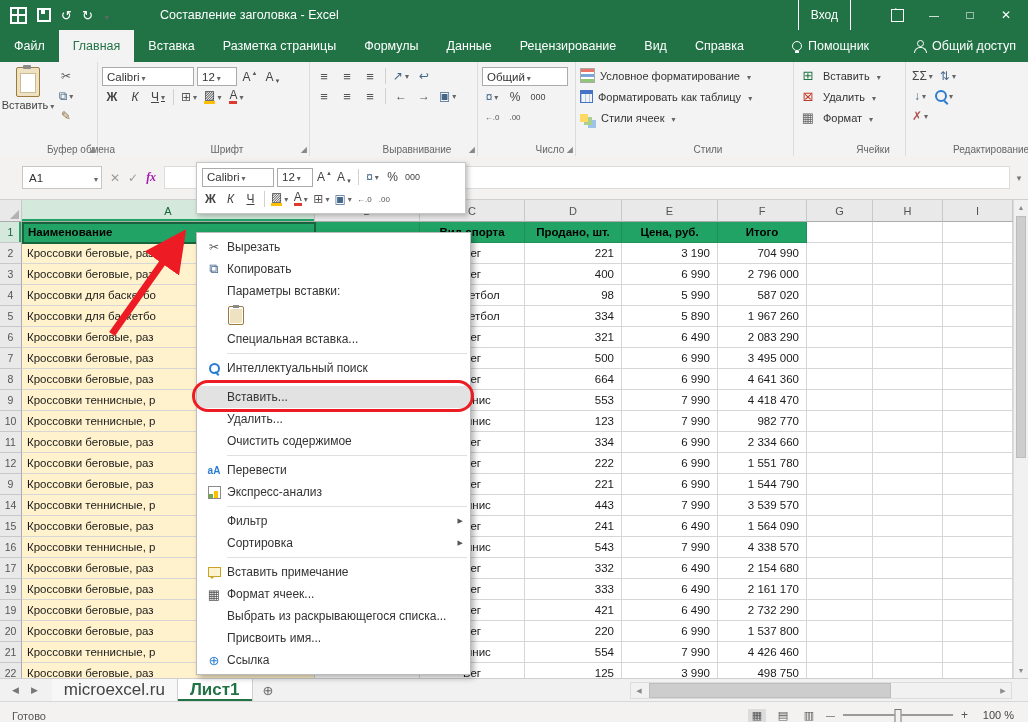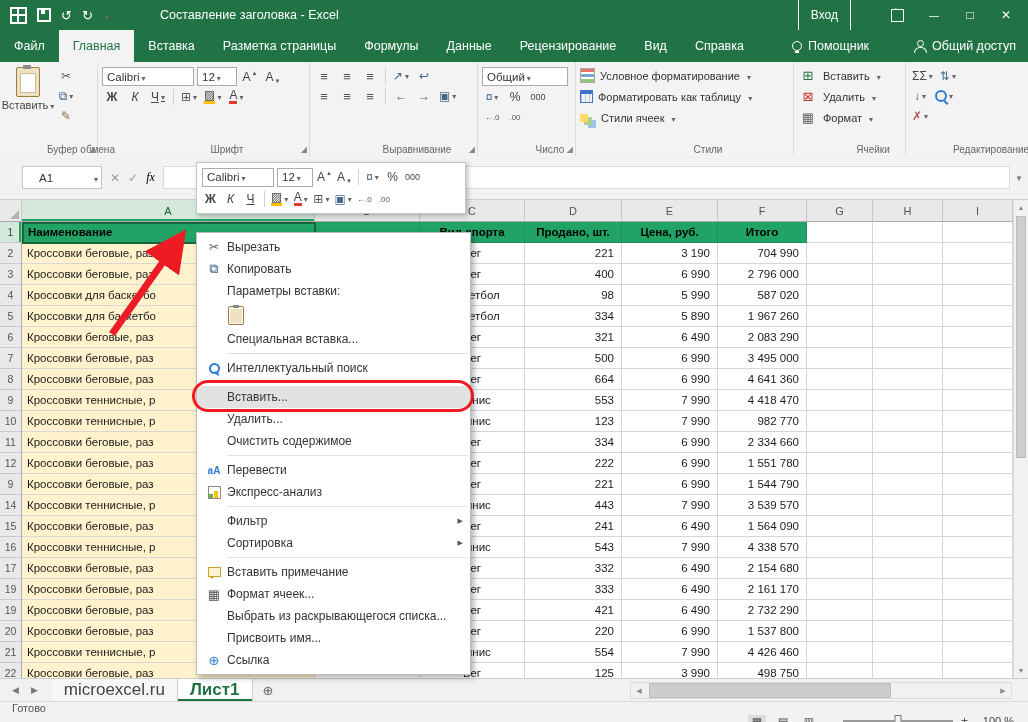--- a/index.html
+++ b/index.html
@@ -88,26 +88,26 @@
   .i-ft{width:13px;height:13px;border:1px solid #4472c4;box-sizing:border-box;background:linear-gradient(#4472c4 0 3px,transparent 3px),repeating-linear-gradient(90deg,#b4c7e7 0 1px,transparent 1px 4px);flex:none;}
   .i-cs{width:8px;height:8px;background:#ffd966;box-shadow:4px 3px 0 #a9d08e,8px 6px 0 #9dc3e6;flex:none;margin-right:8px;}
   .i-ins::before{content:"⊞";color:#217346;font-size:13px;}
   .i-del::before{content:"⊠";color:#c0392b;font-size:13px;}
   .i-fmt::before{content:"▦";color:#666;font-size:13px;}
   .stylebtn{display:flex;align-items:center;gap:5px;font-size:11px;color:#333;height:21px;white-space:nowrap;}
   .vsep{width:1px;height:16px;background:#d0d0d0;margin:0 2px;}
 
   
   .fbar{position:absolute;top:156px;left:0;right:0;height:44px;background:#f3f2f1;display:flex;align-items:center;border-bottom:1px solid #cfcfcf;box-sizing:border-box;}
-  .namebox{margin-left:22px;width:80px;height:23px;background:#fff;border:1px solid #c6c6c6;display:flex;align-items:center;font-size:11.5px;color:#333;padding-left:16px;box-sizing:border-box;}
+  .namebox{margin-left:22px;width:80px;height:23px;background:#fff;border:1px solid #c6c6c6;display:flex;align-items:center;font-size:11.5px;color:#333;padding-left:6px;box-sizing:border-box;}
   .namebox .dd{margin-left:auto;margin-right:3px;}
   .fxbtns{display:flex;align-items:center;gap:8px;margin:0 8px;color:#9a9a9a;font-size:12px;}
   .fx-x::before{content:"✕";}
   .fx-ok::before{content:"✓";}
-  .fx-fx{font-style:italic;font-family:"Liberation Serif","DejaVu Serif",serif;color:#000000;}
+  .fx-fx{font-style:italic;font-family:"Liberation Serif","DejaVu Serif",serif;color:#a21caf;font-weight:bold;}
   .finput{flex:1;height:23px;background:#fff;border:1px solid #dcdcdc;box-sizing:border-box;}
   .fexpand{width:18px;text-align:center;color:#777;font-size:9px;}
   .fexpand::before{content:"▾";}
 
   
   .grid{position:absolute;top:200px;left:0;width:1013px;height:478px;overflow:hidden;background:#fff;}
   .chrow{display:flex;}
   .colh{height:22px;line-height:22px;text-align:center;font-size:11px;color:#555;background:#e9e9e9;
         border-right:1px solid #c8c8c8;border-bottom:1px solid #ababab;box-sizing:border-box;flex:none;}
   .colh.sel{background:#d4e8db;color:#17633c;box-shadow:inset 0 -2px 0 #21a366;}
@@ -145,21 +145,21 @@
   .stab.active{background:#fff;color:#217346;font-weight:bold;box-shadow:inset 0 -2px 0 #217346;}
   .addsheet{display:flex;align-items:center;padding:0 10px;color:#666;font-size:13px;}
   .addsheet::before{content:"⊕";}
   .hscroll{position:absolute;right:16px;top:3px;width:382px;height:17px;background:#f1f1f1;border:1px solid #dcdcdc;display:flex;align-items:center;box-sizing:border-box;}
   .hs-l,.hs-r{width:16px;text-align:center;color:#8a8a8a;font-size:7px;}
   .hs-l::before{content:"◀";}
   .hs-r::before{content:"▶";}
   .hs-thumb{width:240px;height:13px;background:#cdcdcd;border:1px solid #bdbdbd;margin-left:2px;}
 
   
-  .statusbar{position:absolute;top:701px;left:0;right:0;height:21px;background:#f3f2f1;border-top:1px solid #d8d8d8;display:flex;align-items:flex-start;font-size:11px;color:#555;box-sizing:border-box;flex-direction:column;}
+  .statusbar{position:absolute;top:701px;left:0;right:0;height:21px;background:#f3f2f1;border-top:1px solid #d8d8d8;display:flex;align-items:flex-end;font-size:11px;color:#555;box-sizing:border-box;}
   .sb-ready{padding-left:12px;}
   .sb-right{margin-left:auto;display:flex;align-items:center;gap:8px;padding-right:14px;}
   .viewbtn{width:18px;text-align:center;font-size:11px;color:#555;}
   .vb1::before{content:"▦";}
   .vb2::before{content:"▤";}
   .vb3::before{content:"▥";}
   .viewbtn.on{background:#dcdcdc;}
   .zo-min::before{content:"—";font-size:9px;color:#555;}
   .zo-plus::before{content:"+";font-size:12px;color:#555;}
   .zslider{width:110px;height:2px;background:#9a9a9a;position:relative;}

